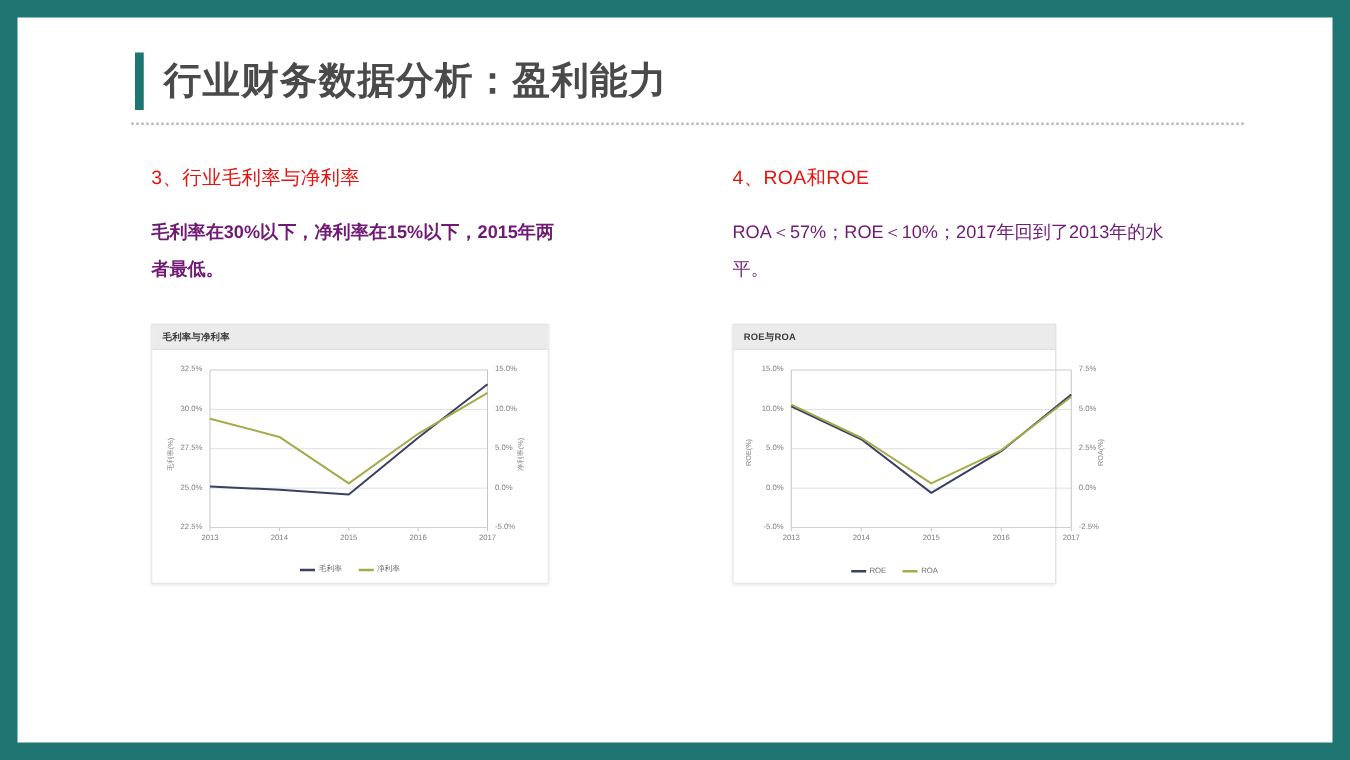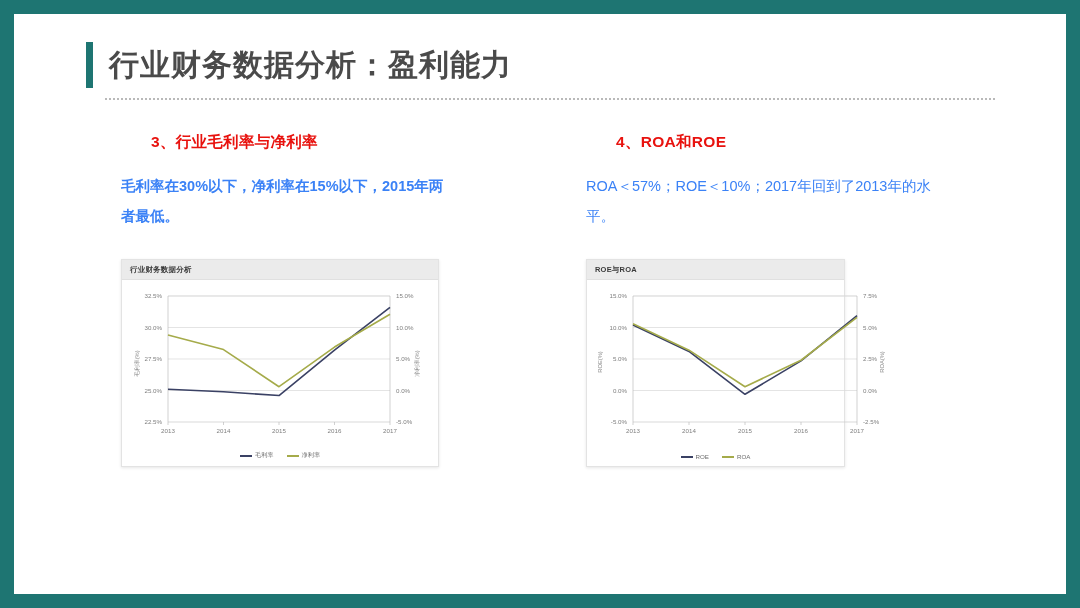--- a/index.html
+++ b/index.html
@@ -19,21 +19,21 @@
   #slide-inner {
     position: absolute;
     left: 14px; top: 14px;
     width: 1052px; height: 580px;
     background: #ffffff;
   }
 
   
   .header {
     position: absolute;
-    left: 72px; top: 28px;
+    left: 94px; top: 28px;
     display: flex; align-items: center;
   }
   .title-accent {
     width: 7px; height: 46px;
     background: #1e7572;
     margin-right: 16px;
     flex: 0 0 auto;
   }
   .page-title {
     font-size: 30px;
@@ -56,28 +56,27 @@
     left: 0; top: 118px;
     width: 1052px;
     display: flex;
   }
   .col { width: 50%; padding-left: 107px; }
   .col.right { padding-left: 46px; }
 
   .col-heading {
     color: #e8120e;
     font-size: 15.5px;
-    font-weight: bold;
+    font-weight: normal;
     letter-spacing: 0.3px;
     margin-bottom: 19px;
     white-space: nowrap;
-    margin-left: 30px;
   }
   .col-body {
-    color: #3b82f6;
+    color: #701a75;
     font-size: 14.5px;
     line-height: 2.05;
     font-weight: bold;
     max-width: 330px;
   }
   .col.right .col-body { font-weight: normal; max-width: 350px; }
 
   
   .chart-card {
     margin-top: 28px;
@@ -154,21 +153,21 @@
     <div class="title-divider"></div>
 
     <div class="columns">
 
       <div class="col left">
         <div class="col-heading">3、行业毛利率与净利率</div>
         <div class="col-body">毛利率在30%以下，净利率在15%以下，2015年两者最低。</div>
 
         <div class="chart-card">
           <div class="chart-card-header">
-            <span class="chart-card-title">行业财务数据分析</span>
+            <span class="chart-card-title">毛利率与净利率</span>
           </div>
           <div class="chart-card-body">
             <div class="plot-wrap" id="chart0">
                 <svg class="plot-svg" width="316" height="186">
                   <line x1="46" x2="268" y1="142" y2="142" stroke="#c9c9c9" stroke-width="0.7"></line>
                   <line x1="46" x2="268" y1="110.5" y2="110.5" stroke="#d9d9d9" stroke-width="0.7"></line>
                   <line x1="46" x2="268" y1="79" y2="79" stroke="#d9d9d9" stroke-width="0.7"></line>
                   <line x1="46" x2="268" y1="47.5" y2="47.5" stroke="#d9d9d9" stroke-width="0.7"></line>
                   <line x1="46" x2="268" y1="16" y2="16" stroke="#d9d9d9" stroke-width="0.7"></line>
                   <path d="M46,16H268" stroke="#d9d9d9" fill="none" stroke-width="0.7"></path>

